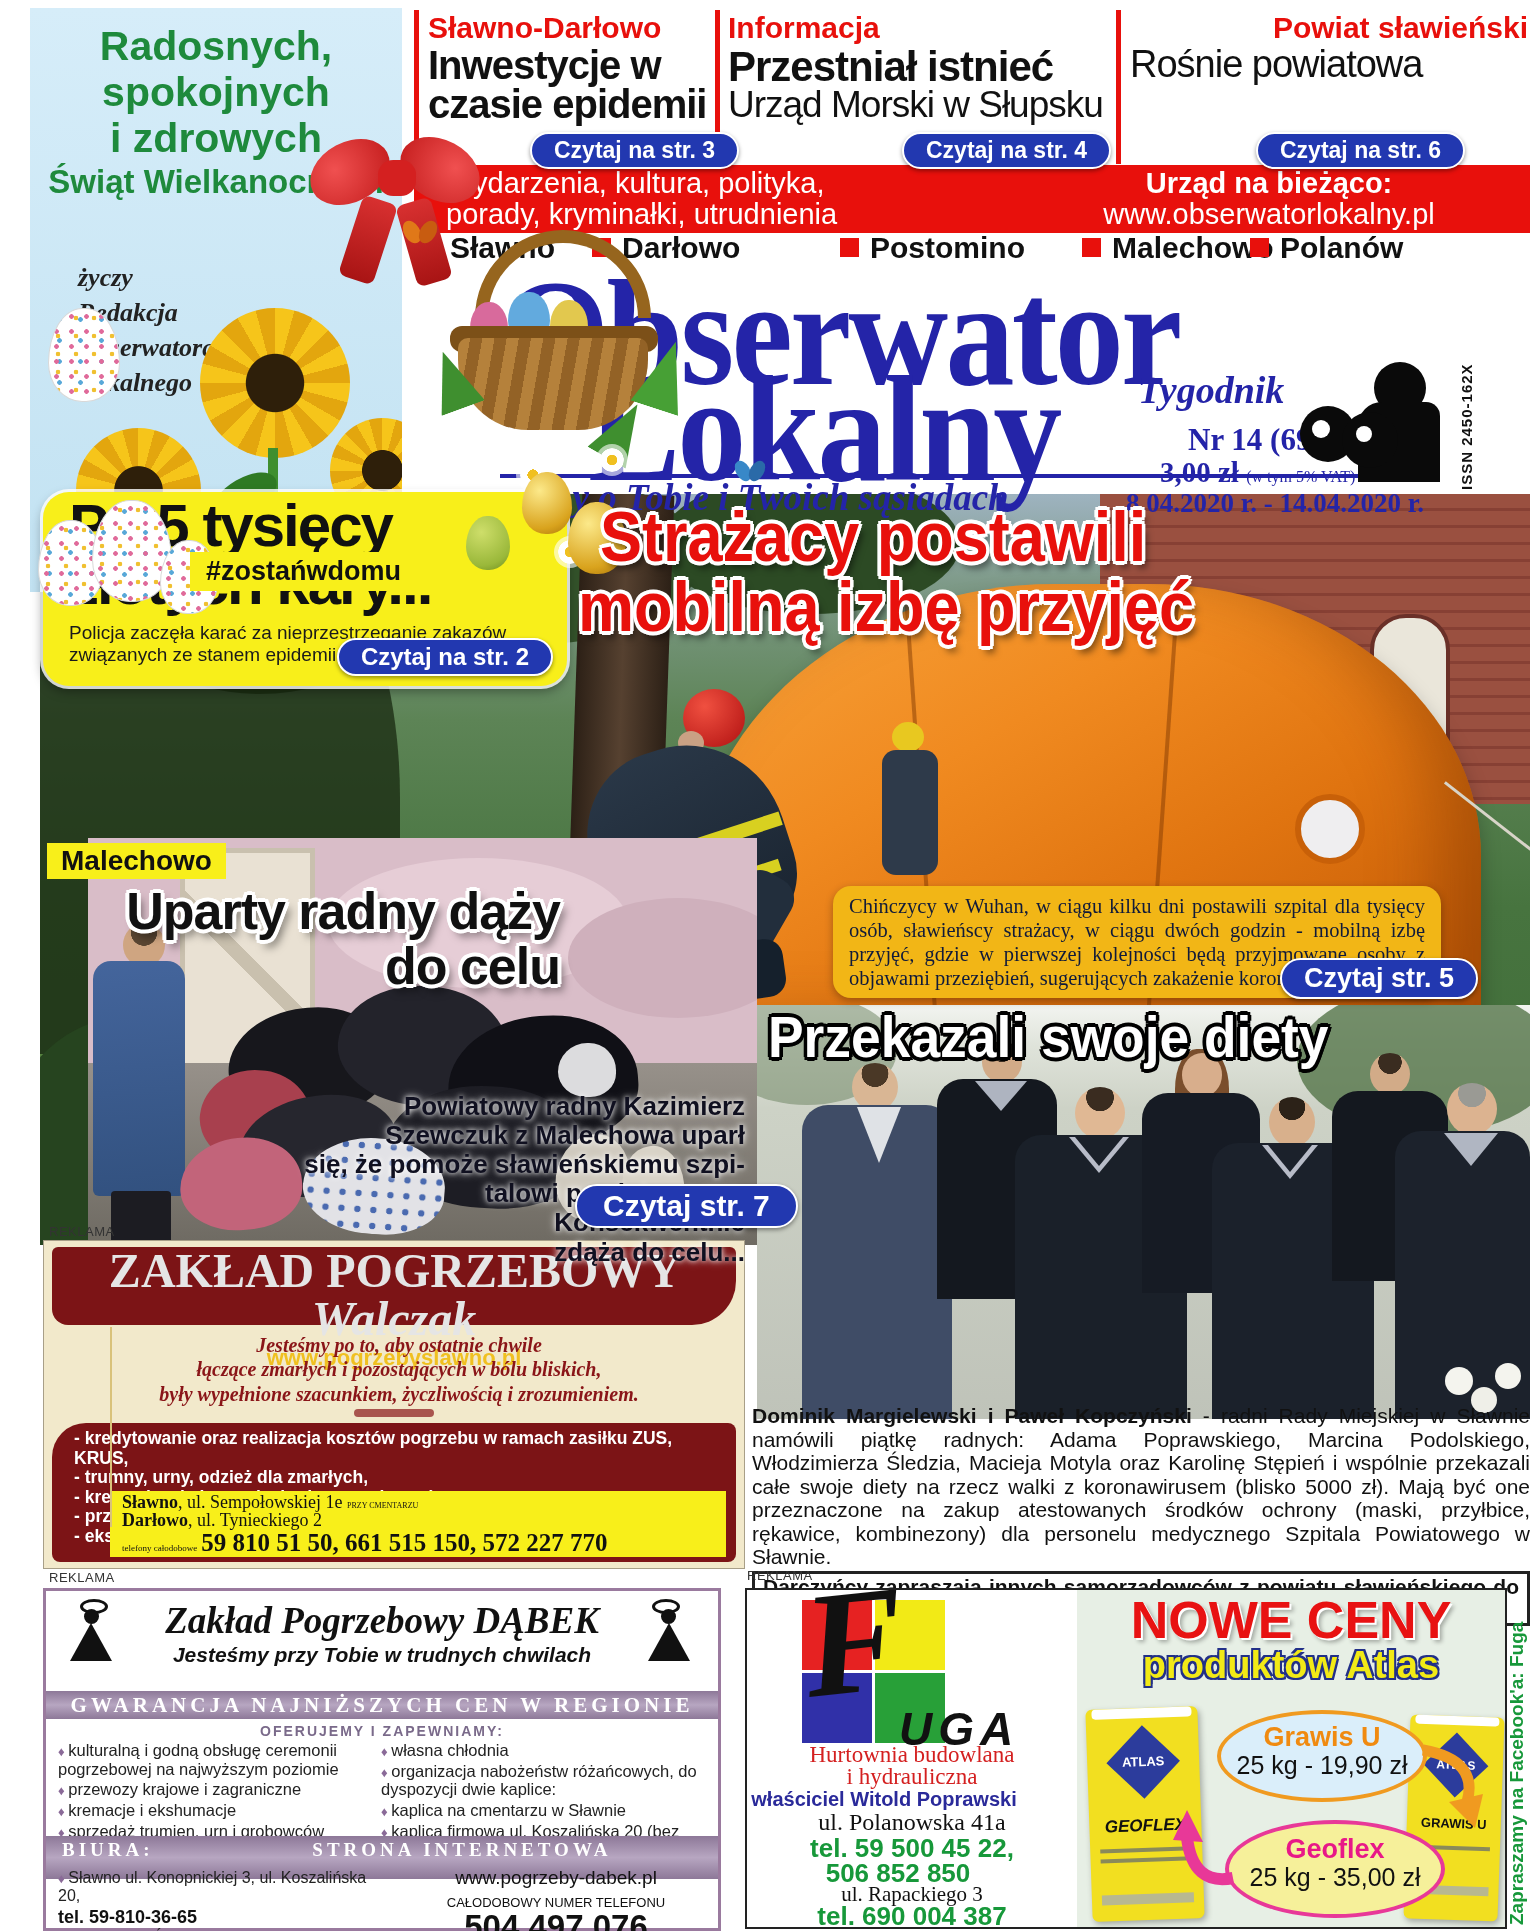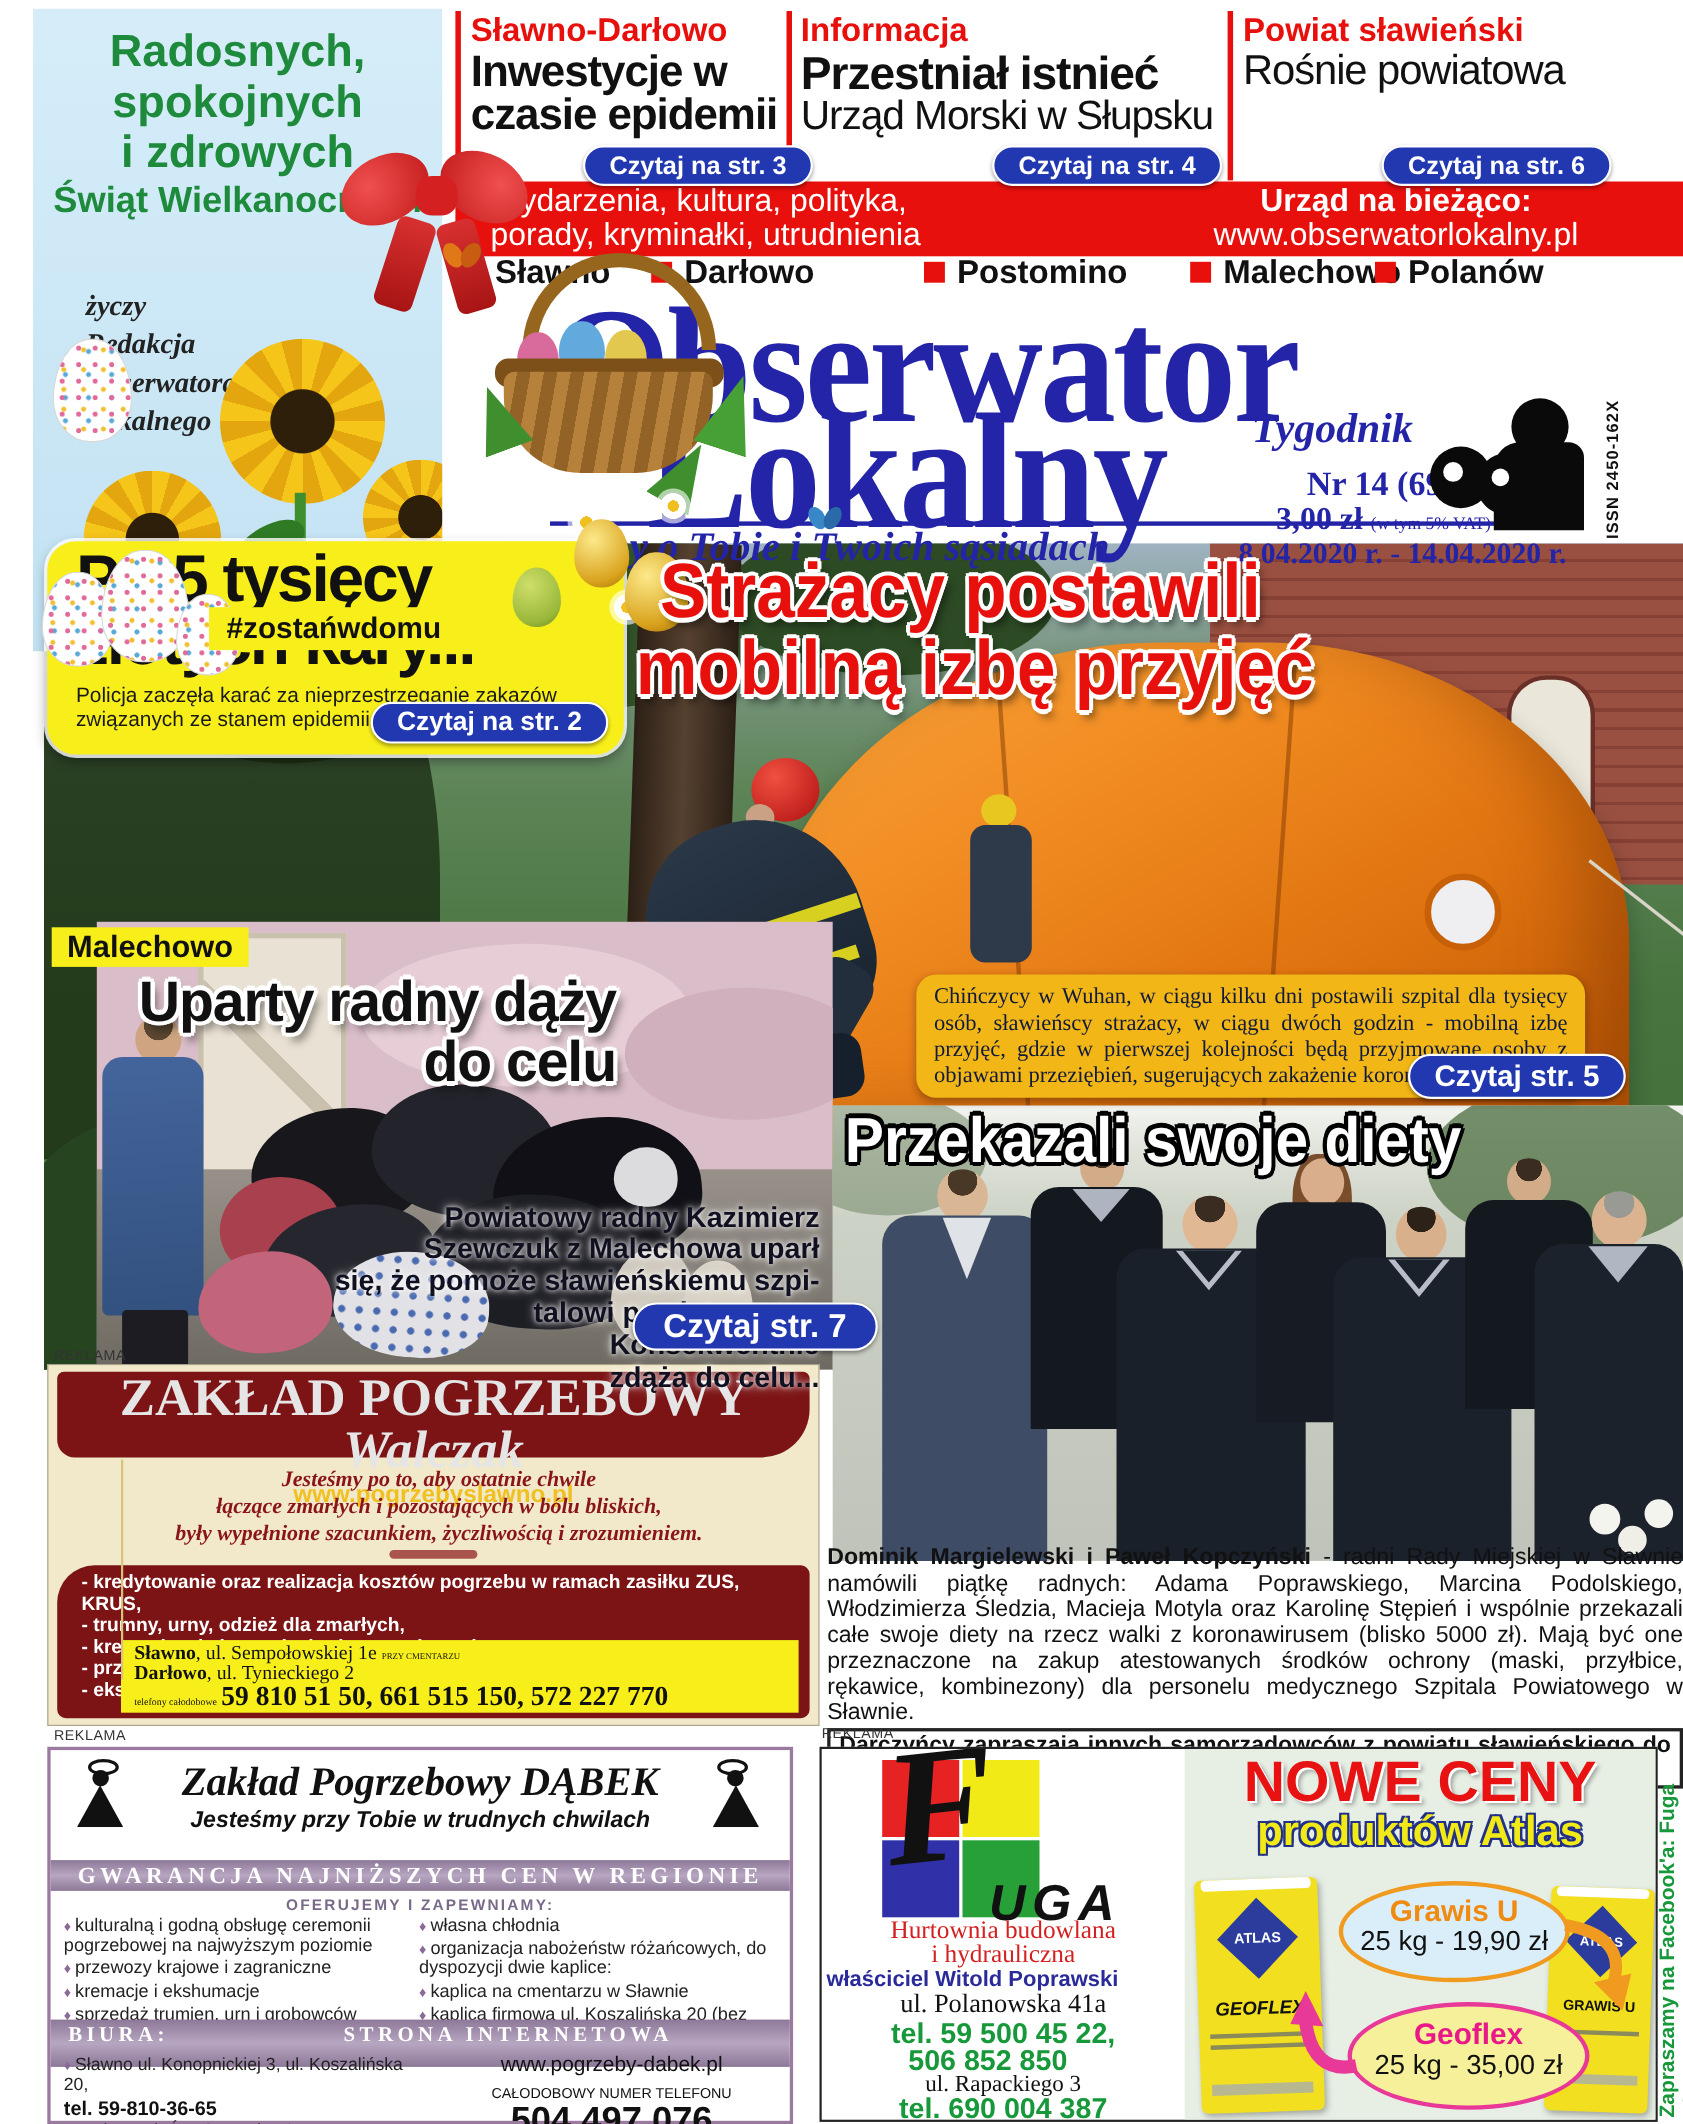--- a/index.html
+++ b/index.html
@@ -189,21 +189,21 @@
   <div class="pill" style="left:530px;top:132px;">Czytaj na str. 3</div>
 
   <div class="abs" style="left:728px;top:12px;width:390px;z-index:3;">
     <div class="kicker" style="margin-bottom:2px;">Informacja</div>
     <div class="teaser-line b" style="font-size:42px;">Przestniał istnieć</div>
     <div class="teaser-line" style="font-size:37px;">Urząd Morski w Słupsku</div>
   </div>
   <div class="pill" style="left:902px;top:132px;">Czytaj na str. 4</div>
 
   <div class="abs" style="left:1130px;top:12px;width:398px;z-index:3;">
-    <div class="kicker" style="margin-bottom:2px;">Powiat sławieński</div>
+    <div class="kicker" style="margin-bottom:2px;text-align:right;">Powiat sławieński</div>
     <div class="teaser-line" style="font-size:38px;">Rośnie powiatowa</div>
   </div>
   <div class="pill" style="left:1256px;top:132px;">Czytaj na str. 6</div>
 
   <div class="abs" style="left:414px;top:165px;width:1116px;height:68px;background:#e8100c;z-index:3;color:#fff;">
     <div class="abs" style="left:32px;top:3px;font-size:29px;line-height:1.08;">
       <div>Wydarzenia, kultura, polityka,</div>
       <div>porady, kryminałki, utrudnienia</div>
     </div>
     <div class="abs c" style="left:620px;top:3px;width:470px;font-size:29px;line-height:1.08;">

